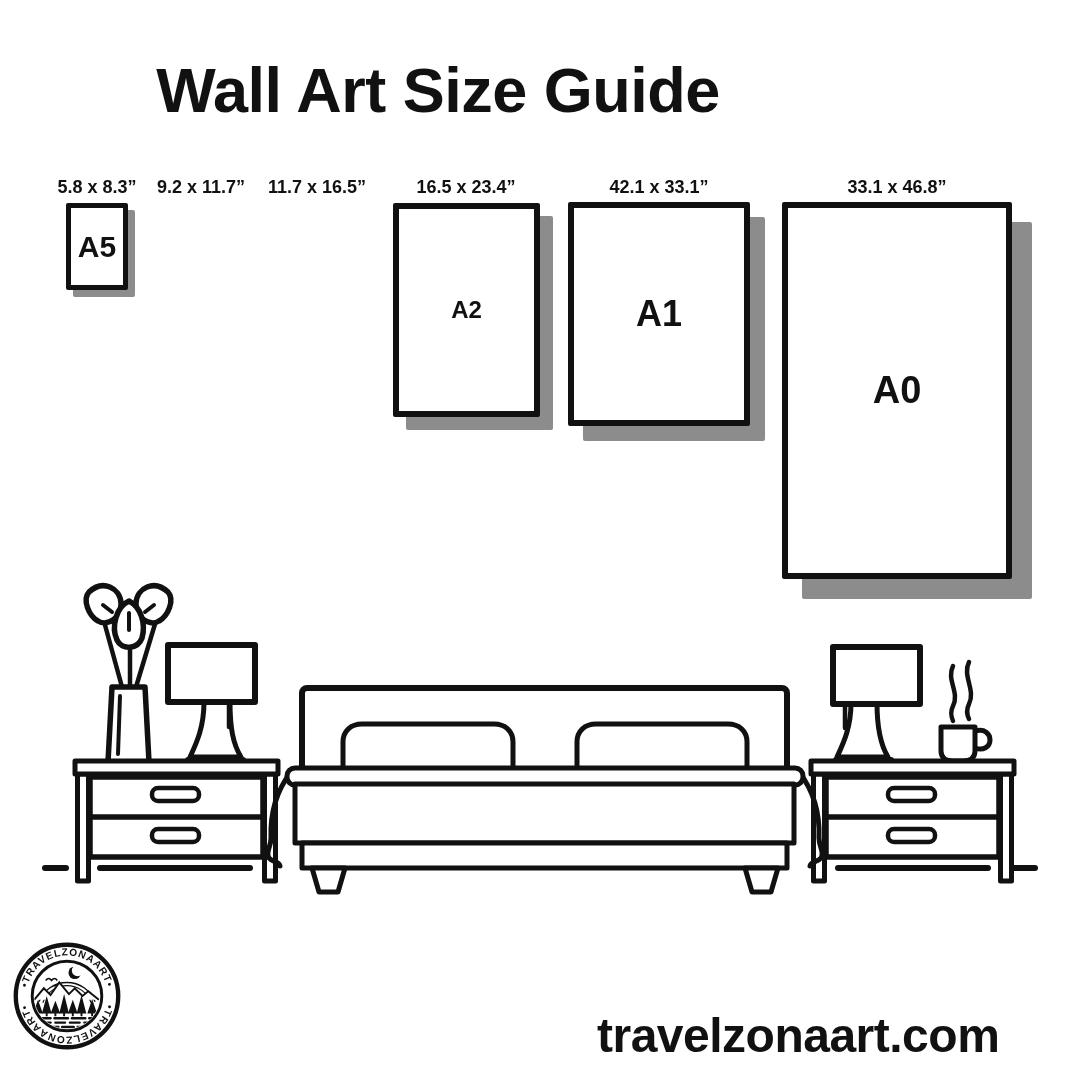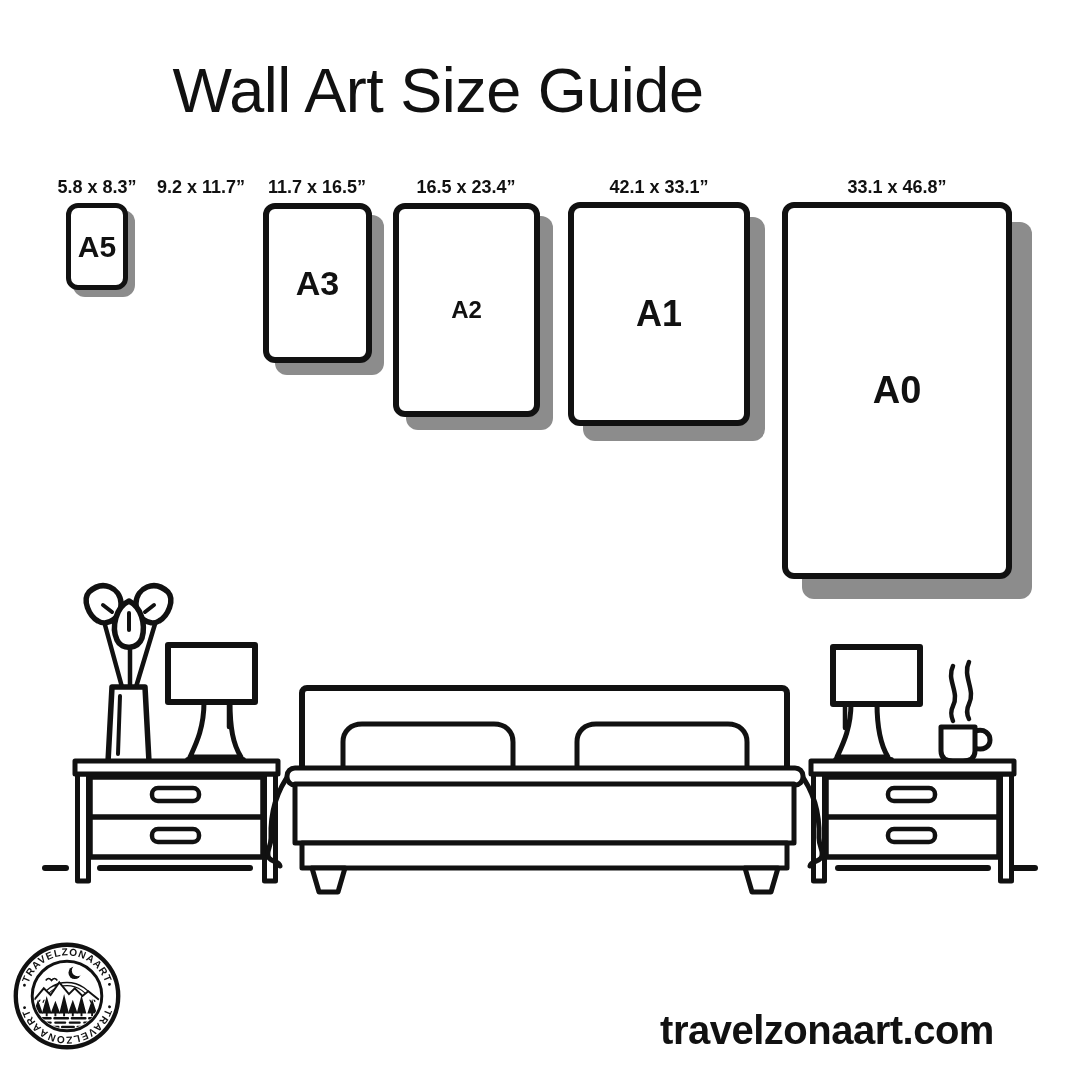--- a/index.html
+++ b/index.html
@@ -1,49 +1,46 @@
 <!DOCTYPE html>
 <html><head>
 <meta charset="utf-8">
 <style>
   html,body{margin:0;padding:0;background:#fff;}
   .canvas{position:relative;width:1080px;height:1080px;background:#fff;overflow:hidden;
           font-family:"Liberation Sans",sans-serif;color:#111;}
   .page-title{position:absolute;left:0;top:54px;width:876px;text-align:center;
-              font-size:63px;font-weight:normal;letter-spacing:-0.5px;color:#111;}
+              font-size:63px;font-weight:bold;letter-spacing:-0.5px;color:#111;}
   .size-label{position:absolute;text-align:center;font-size:18px;font-weight:bold;color:#111;
               height:22px;line-height:22px;}
-  .size-box{position:absolute;background:#fff;border:5px solid #111;border-radius:12px;
+  .size-box{position:absolute;background:#fff;border:5px solid #111;border-radius:2px;
             box-sizing:border-box;display:flex;align-items:center;justify-content:center;}
   .size-box span{font-weight:bold;color:#111;}
   .box-a3,.box-a2,.box-a1,.box-a0{border-width:6px;}
   .scene{position:absolute;left:0;top:0;width:1080px;height:1080px;}
   .logo{position:absolute;left:9px;top:938px;}
-  .website{position:absolute;left:597px;top:1008px;width:460px;text-align:center;
-           font-size:40px;font-weight:bold;letter-spacing:-0.5px;color:#111;}
+  .website{position:absolute;left:597px;top:1008px;width:460px;
+           font-size:48px;font-weight:bold;letter-spacing:-0.5px;color:#111;}
 </style>
 </head>
 <body>
 
 <div class="canvas">
 
   <div class="page-title">Wall Art Size Guide</div>
 
   <div class="size-label" style="left:-3px;top:176px;width:200px">5.8 x 8.3”</div>
   <div class="size-label" style="left:101px;top:176px;width:200px">9.2 x 11.7”</div>
   <div class="size-label" style="left:217px;top:176px;width:200px">11.7 x 16.5”</div>
   <div class="size-label" style="left:366px;top:176px;width:200px">16.5 x 23.4”</div>
   <div class="size-label" style="left:559px;top:176px;width:200px">42.1 x 33.1”</div>
   <div class="size-label" style="left:797px;top:176px;width:200px">33.1 x 46.8”</div>
 
   <div class="size-box box-a5" style="left:66px;top:203px;width:62px;height:87px;box-shadow:7px 7px 0 #8c8c8c">
     <span style="font-size:30px">A5</span>
-  </div>
-  <div class="size-box box-a3" style="left:263px;top:203px;width:109px;height:160px;box-shadow:12px 12px 0 #8c8c8c">
-    <span style="font-size:34px">A3</span>
   </div>
   <div class="size-box box-a2" style="left:393px;top:203px;width:147px;height:214px;box-shadow:13px 13px 0 #8c8c8c">
     <span style="font-size:24px">A2</span>
   </div>
   <div class="size-box box-a1" style="left:568px;top:202px;width:182px;height:224px;box-shadow:15px 15px 0 #8c8c8c">
     <span style="font-size:36px">A1</span>
   </div>
   <div class="size-box box-a0" style="left:782px;top:202px;width:230px;height:377px;box-shadow:20px 20px 0 #8c8c8c">
     <span style="font-size:38px">A0</span>
   </div>

